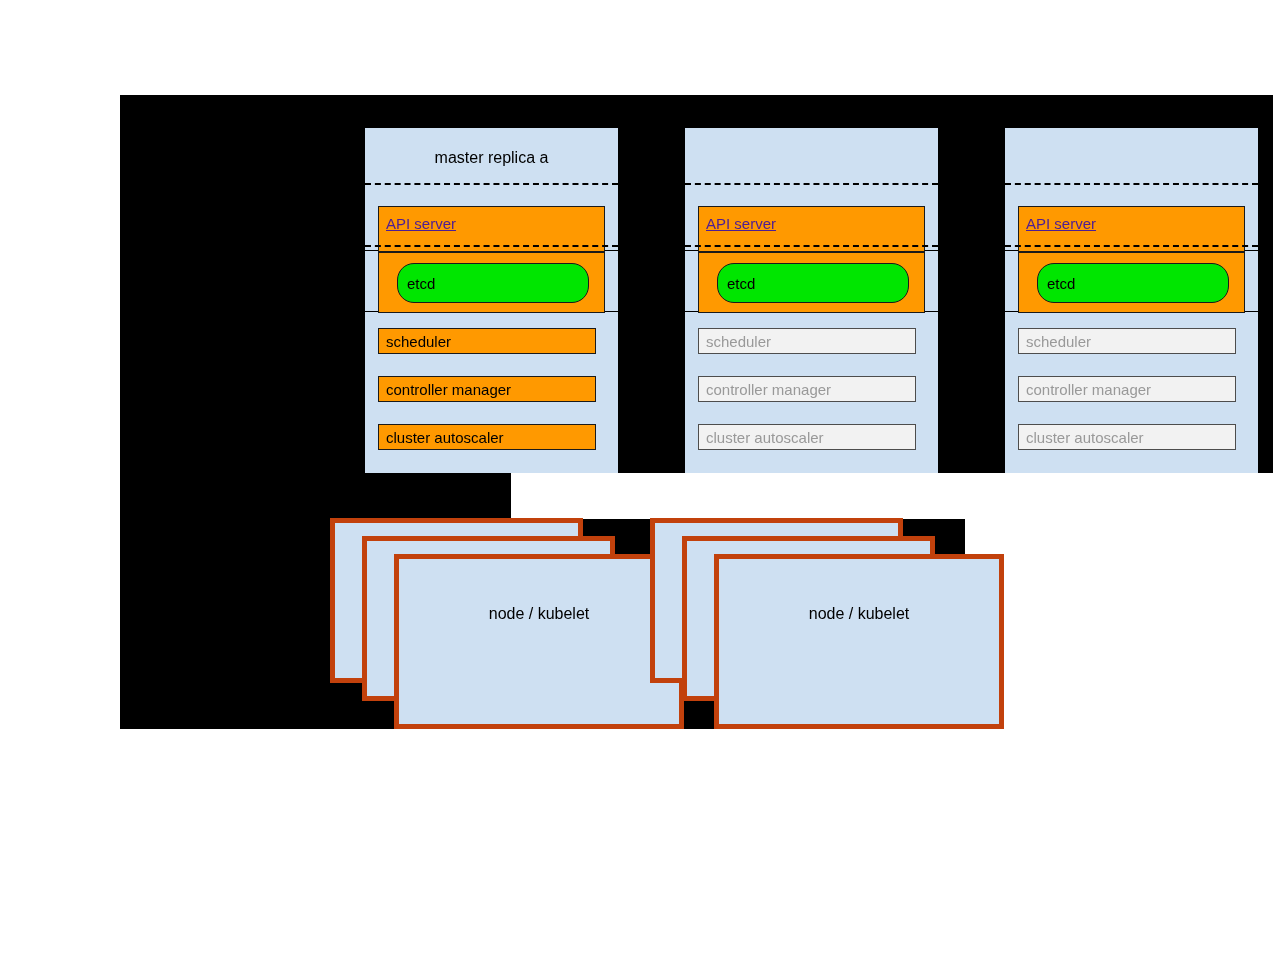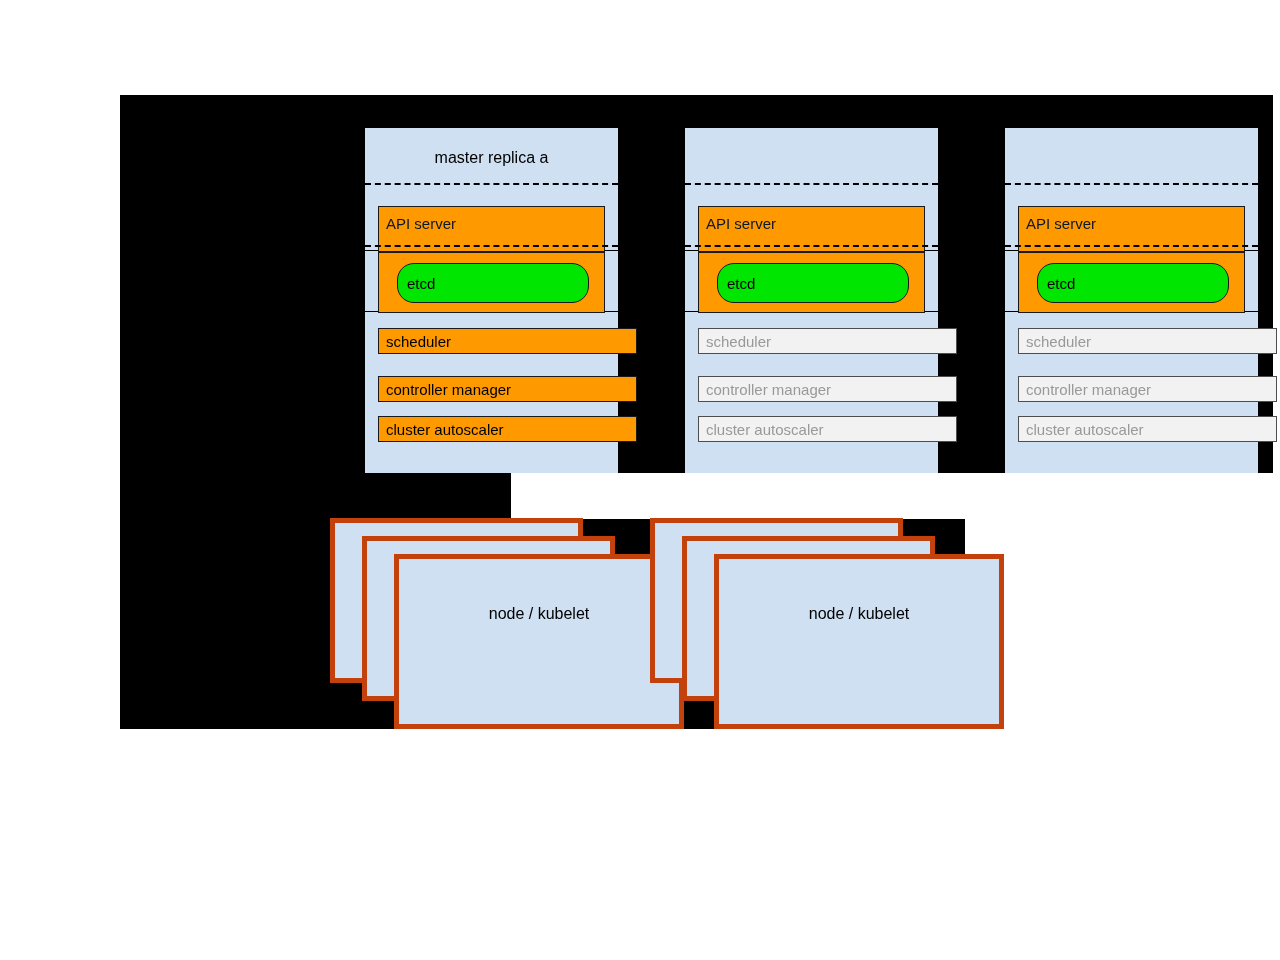--- a/index.html
+++ b/index.html
@@ -74,21 +74,21 @@
     height: 0;
     border-top: 1px solid #000000;
   }
   .solid-upper { top: 122px; }
   .solid-lower { top: 183px; }
 
   
   .comp {
     position: absolute;
     left: 13px;
-    width: 259px;
+    width: 218px;
     box-sizing: border-box;
     font-size: 15px;
     line-height: 1;
     display: flex;
     align-items: center;
     padding-left: 7px;
     border: 1px solid #1a1a1a;
   }
   .comp.active  { background: #ff9900; color: #000000; }
   .comp.passive { background: #f2f2f2; color: #999999; border-color: #4d4d4d; }
@@ -102,21 +102,22 @@
     height: 46px;
     background: #ff9900;
     border: 1px solid #1a1a1a;
     box-sizing: border-box;
   }
   .api-label {
     position: absolute;
     left: 7px;
     top: 8px;
     font-size: 15px;
-    color: #0f172a;
+    color: #4c1d95;
+    text-decoration: underline;
   }
 
   
   .etcd-box {
     position: absolute;
     left: 13px;
     top: 124px;
     width: 227px;
     height: 61px;
     background: #ff9900;
@@ -137,21 +138,21 @@
   .etcd-label {
     position: absolute;
     left: 9px;
     top: 11px;
     font-size: 15px;
     color: #000000;
   }
 
   .row-scheduler  { top: 200px; height: 26px; }
   .row-controller { top: 248px; height: 26px; }
-  .row-autoscaler { top: 288px; height: 26px; }
+  .row-autoscaler { top: 296px; height: 26px; }
 
   
   .node-stack {
     position: absolute;
     top: 518px;
   }
   #node-stack-1 { left: 330px; }
   #node-stack-2 { left: 650px; }
 
   .node-card {

